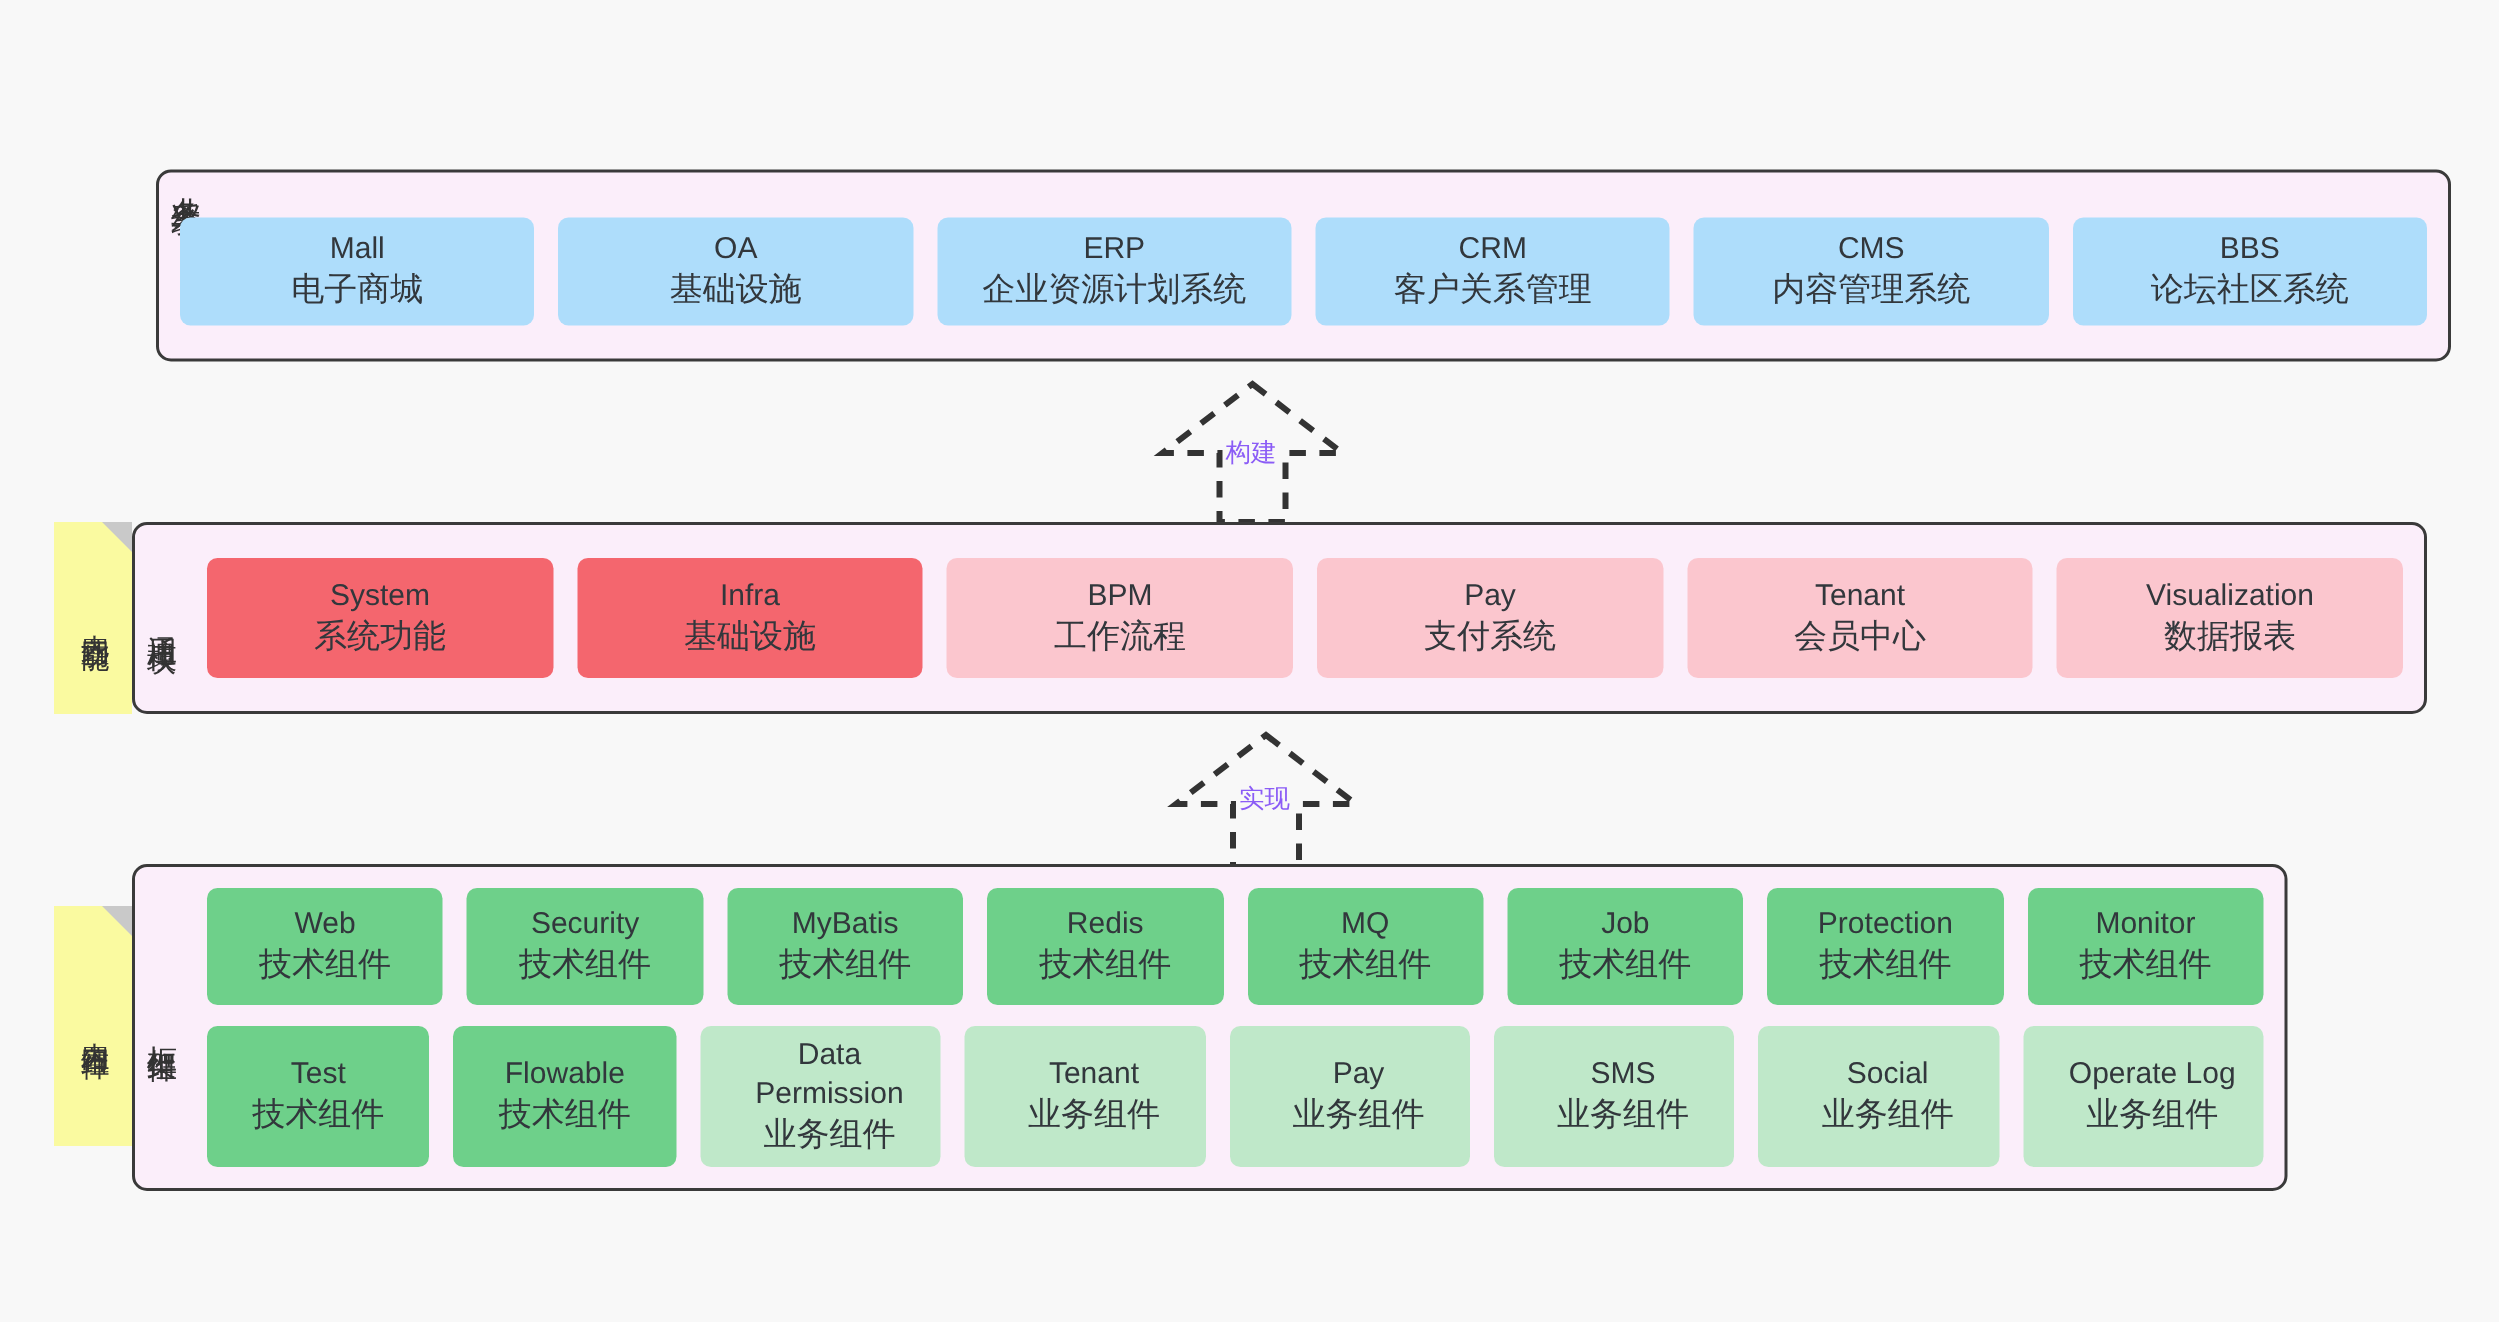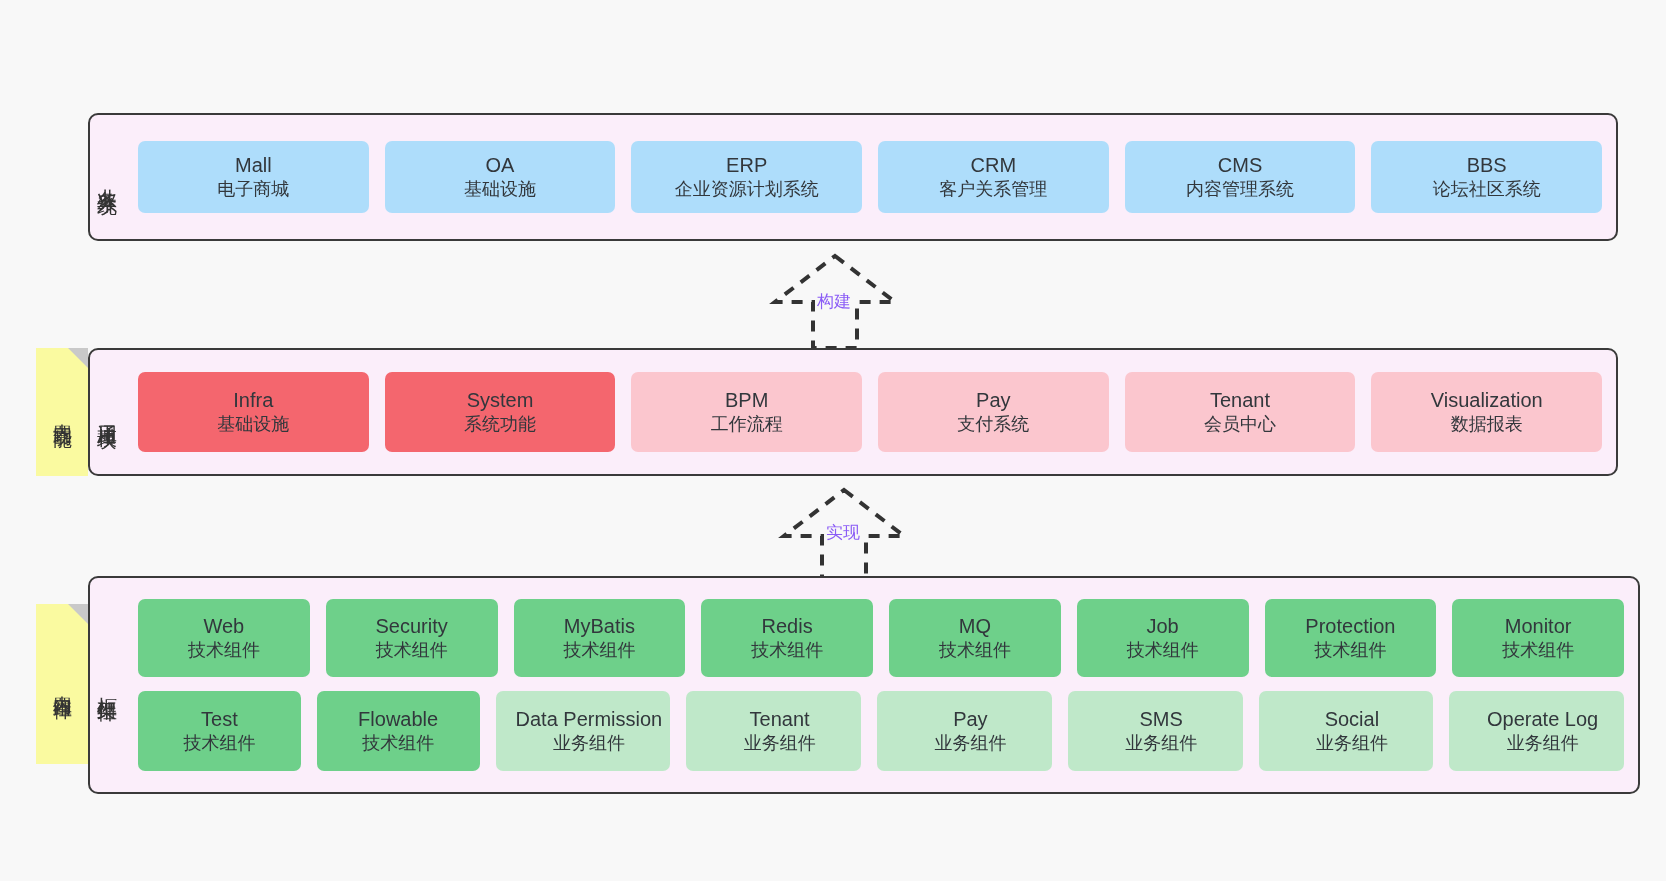--- a/index.html
+++ b/index.html
@@ -63,28 +63,28 @@
   .card .en{font-size:21px;color:#32373c;}
   .card .cn{font-size:19px;color:#32373c;}
   .blue{background:#aeddfb;}
   .red{background:#f4666e;}
   .pink{background:#fbc6ce;}
   .green{background:#6ed08a;}
   .lightgreen{background:#bfe8c9;padding-left:16px;}
 
   .row-2 .card{min-height:80px;}
   .row .card .en{font-size:20px;}
-  .row .card .cn{font-size:18px;}
-
-  
-  #layer-business{left:88px;top:113px;width:1530px;height:128px;}
+  .row .card .cn{font-size:22px;font-family:Liberation Mono, monospace;}
+
+  
+  #layer-business{left:104px;top:113px;width:1530px;height:128px;flex-direction:column;}
   #layer-business .card{min-height:72px;}
   #layer-common{left:88px;top:348px;width:1530px;height:128px;}
   #layer-common .card{min-height:80px;}
-  #layer-framework{left:88px;top:576px;width:1552px;height:218px;}
+  #layer-framework{left:88px;top:576px;width:1437px;height:218px;}
   #layer-framework .layer-body{padding:0 14px;}
 
   
   .note{
     position:absolute;
     box-sizing:border-box;
     background:#fafaa0;
     width:52px;
     display:flex;
     align-items:center;
@@ -170,26 +170,26 @@
   <div class="note" id="note-common">
     <span class="fold"></span>
     <span>内置功能</span>
   </div>
   <div class="layer" id="layer-common">
     <div class="layer-title">通用模块</div>
     <div class="layer-body">
       <div class="rows">
         <div class="row">
           <div class="card red">
+            <div class="en">System</div>
+            <div class="cn">系统功能</div>
+          </div>
+          <div class="card red">
             <div class="en">Infra</div>
             <div class="cn">基础设施</div>
-          </div>
-          <div class="card red">
-            <div class="en">System</div>
-            <div class="cn">系统功能</div>
           </div>
           <div class="card pink">
             <div class="en">BPM</div>
             <div class="cn">工作流程</div>
           </div>
           <div class="card pink">
             <div class="en">Pay</div>
             <div class="cn">支付系统</div>
           </div>
           <div class="card pink">

